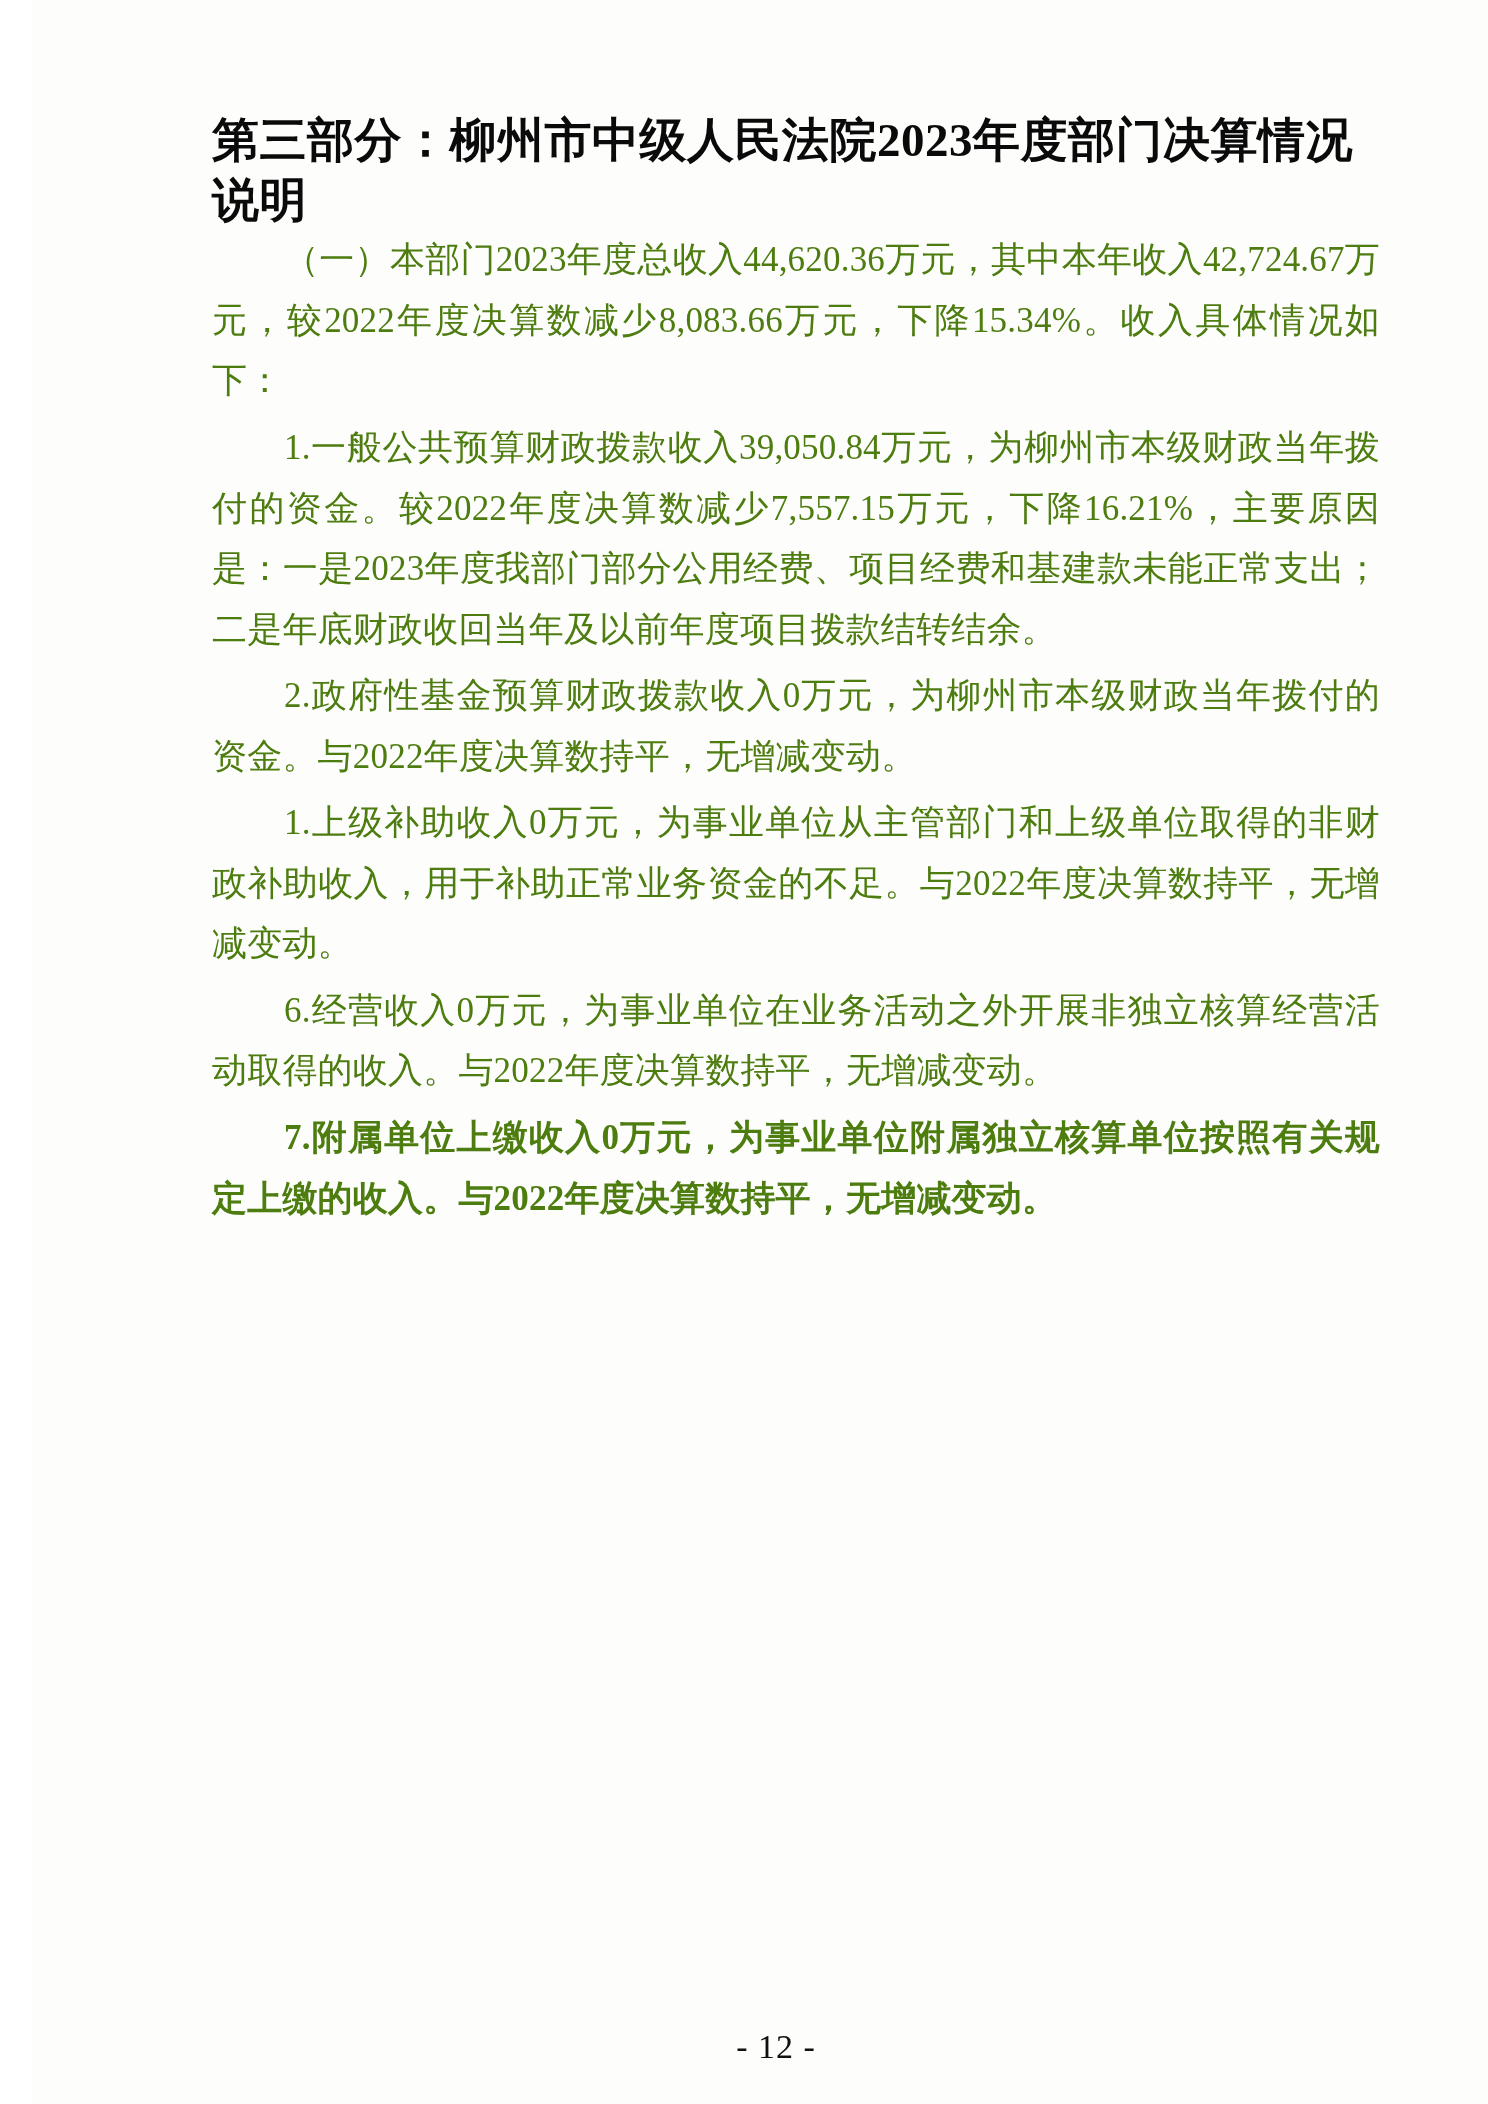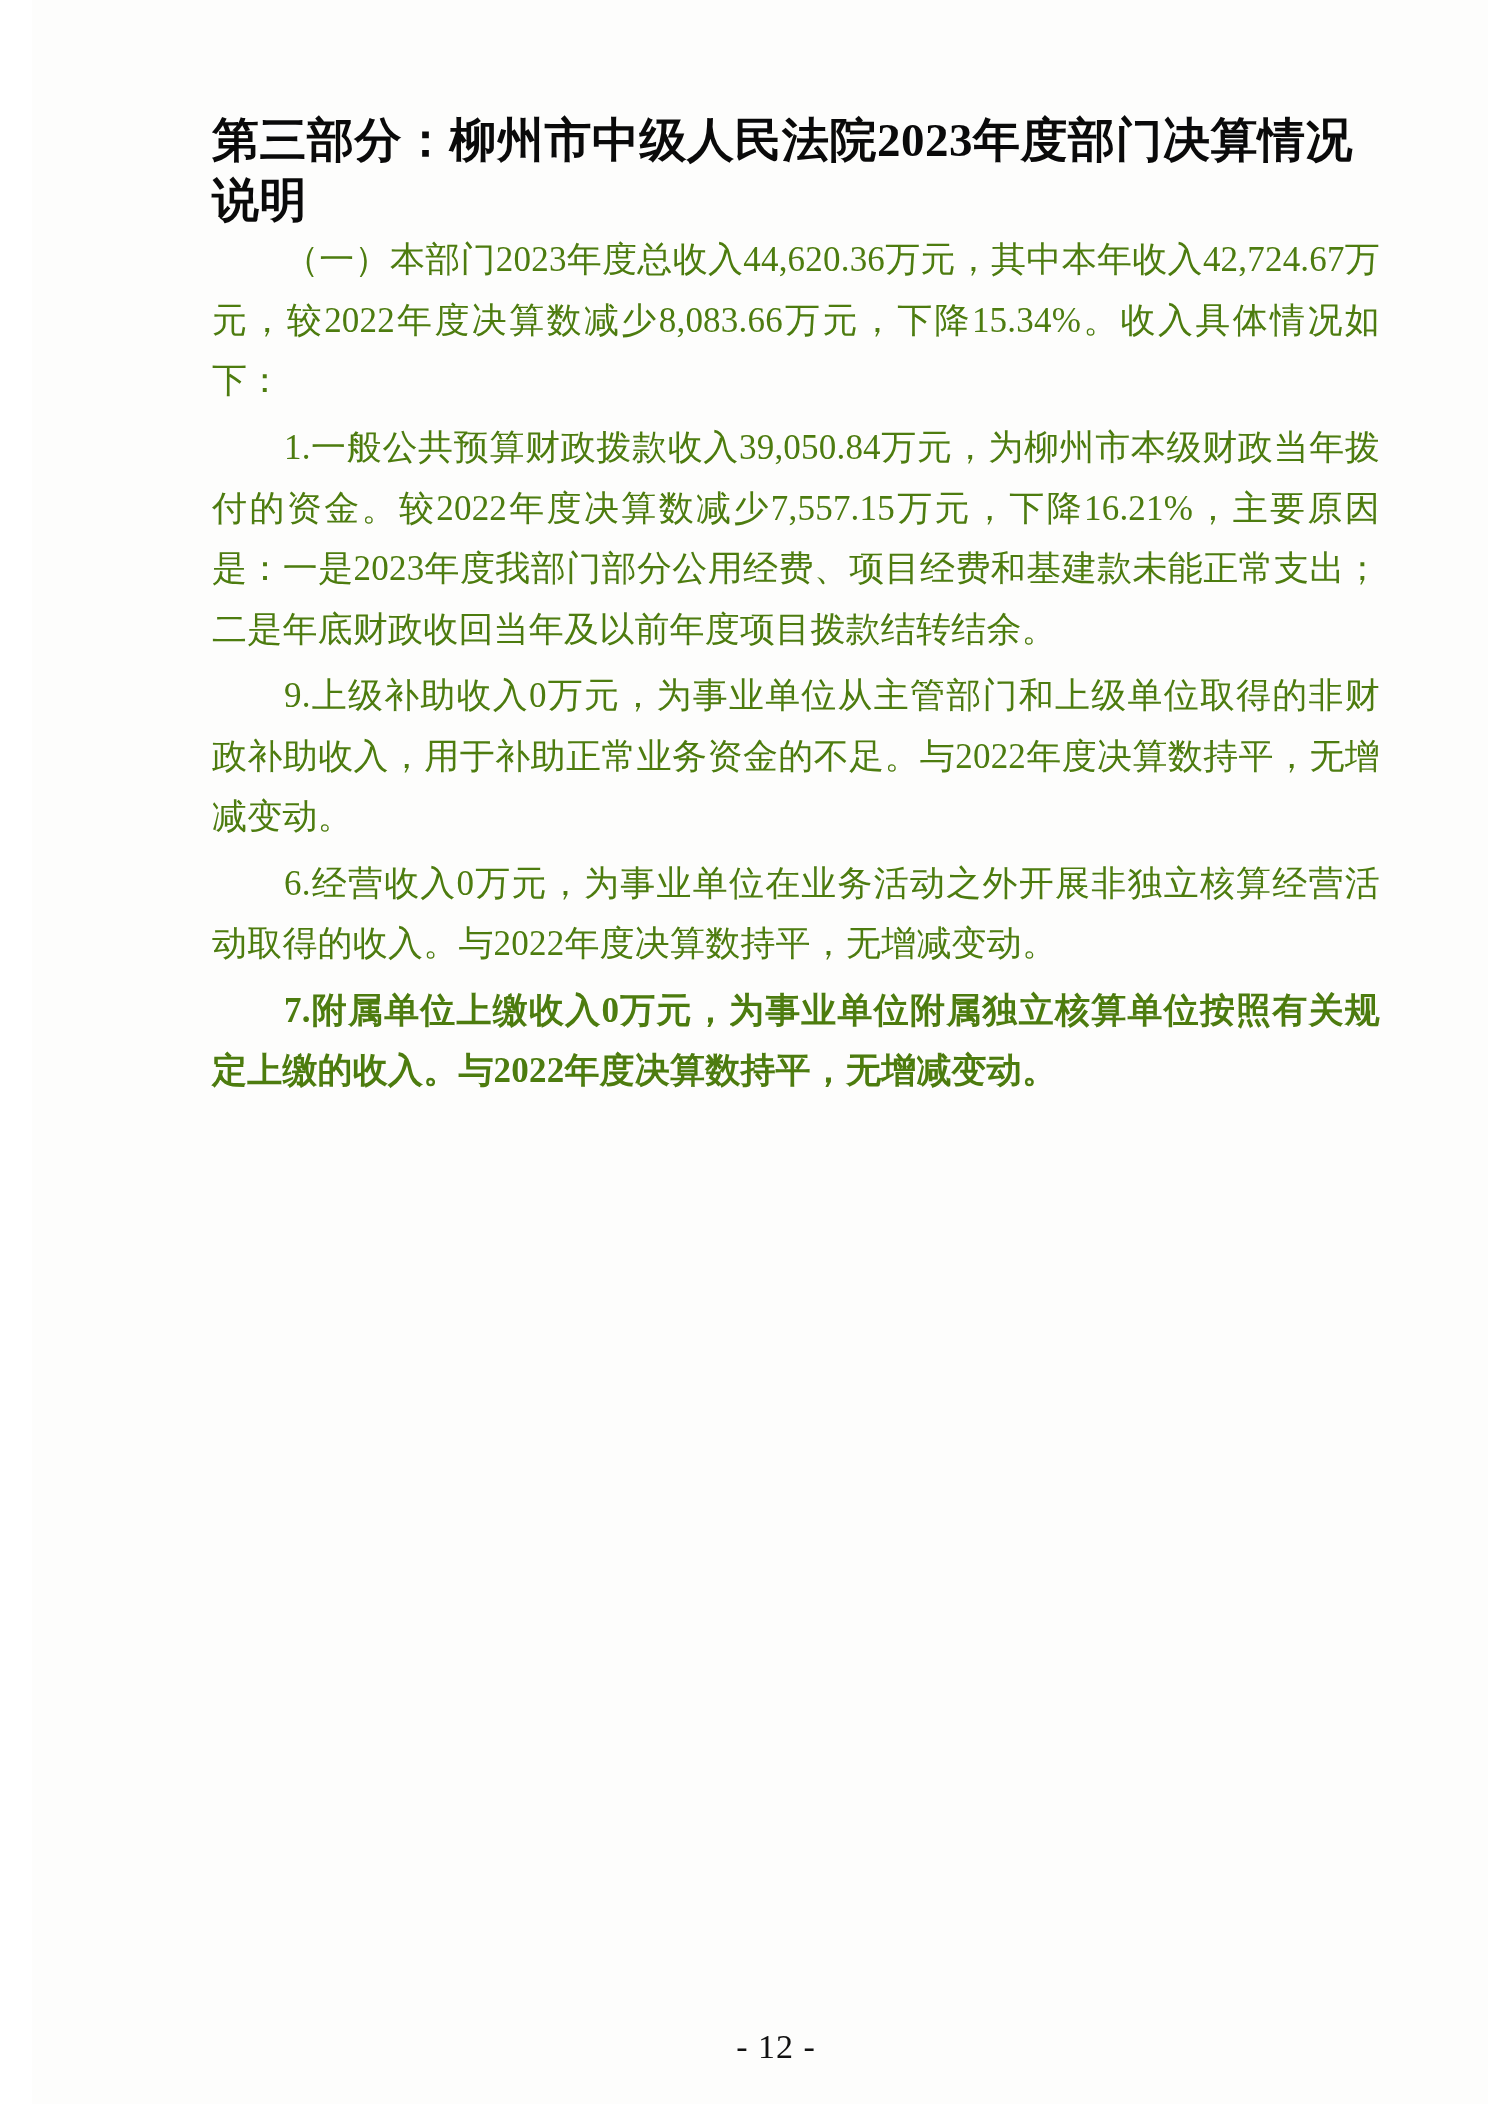--- a/index.html
+++ b/index.html
@@ -71,19 +71,20 @@
 </head>
 <body>
 
 <div class="page">
 
   <h1 class="doc-title">第三部分：柳州市中级人民法院2023年度部门决算情况说明</h1>
 
 
   <p class="body-par">（一）本部门2023年度总收入44,620.36万元，其中本年收入42,724.67万元，较2022年度决算数减少8,083.66万元，下降15.34%。收入具体情况如下：</p>
   <p class="body-par">1.一般公共预算财政拨款收入39,050.84万元，为柳州市本级财政当年拨付的资金。较2022年度决算数减少7,557.15万元，下降16.21%，主要原因是：一是2023年度我部门部分公用经费、项目经费和基建款未能正常支出；二是年底财政收回当年及以前年度项目拨款结转结余。</p>
-  <p class="body-par">9.上级补助收入0万元，为事业单位从主管部门和上级单位取得的非财政补助收入，用于补助正常业务资金的不足。与2022年度决算数持平，无增减变动。</p>
+  <p class="body-par">2.政府性基金预算财政拨款收入0万元，为柳州市本级财政当年拨付的资金。与2022年度决算数持平，无增减变动。</p>
+  <p class="body-par">1.上级补助收入0万元，为事业单位从主管部门和上级单位取得的非财政补助收入，用于补助正常业务资金的不足。与2022年度决算数持平，无增减变动。</p>
   <p class="body-par">6.经营收入0万元，为事业单位在业务活动之外开展非独立核算经营活动取得的收入。与2022年度决算数持平，无增减变动。</p>
   <p class="body-par tight">7.附属单位上缴收入0万元，为事业单位附属独立核算单位按照有关规定上缴的收入。与2022年度决算数持平，无增减变动。</p>
 
   <div class="page-number">- 12 -</div>
 
 </div>
 
 </body></html>

